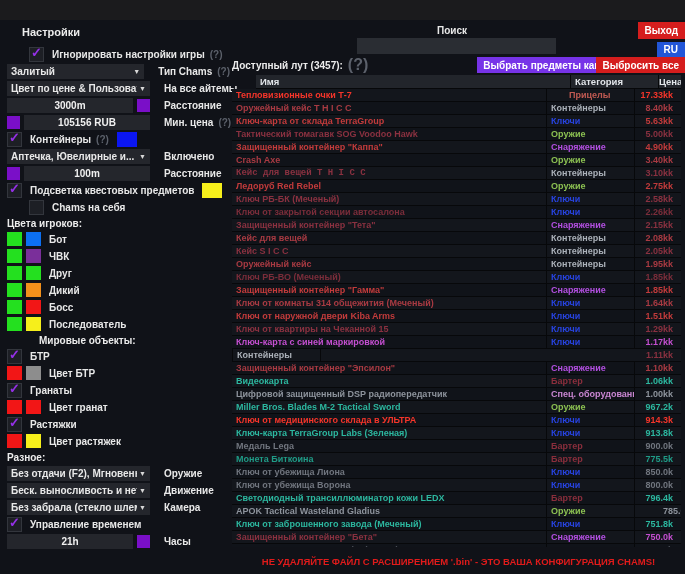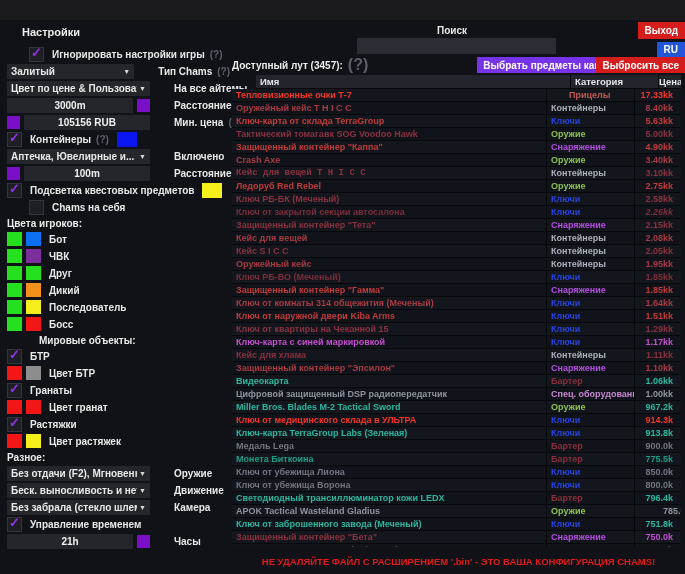--- a/index.html
+++ b/index.html
@@ -10,21 +10,21 @@
     -webkit-font-smoothing:antialiased;
   }
   .titlebar{position:absolute;left:0;top:0;width:685px;height:20px;background:#1b1b1d;}
 
   
   .left-panel{position:absolute;left:7px;top:24px;width:223px;}
   .lp-title{font-size:11px;font-weight:700;color:#ececec;margin:2px 0 9px 15px;}
   .lp-row{display:flex;align-items:center;height:14px;margin-bottom:3px;font-size:10px;font-weight:700;color:#e8e8e8;}
   .lp-row.indent{padding-left:22px;}
   .lp-ctrl{width:143px;display:flex;align-items:center;flex:none;}
-  .lp-side{margin-left:24px;white-space:nowrap;}
+  .lp-side{margin-left:14px;white-space:nowrap;}
   .lp-help{color:#5c616b;margin-left:5px;font-weight:700;}
   .cbox{width:13px;height:13px;background:#1d1f25;border:1px solid #33363d;flex:none;
         display:flex;align-items:center;justify-content:center;margin-right:8px;}
   .cbox .chk{color:#9430e6;font-size:13px;font-weight:700;line-height:10px;margin-top:-2px;}
   .dropdown{background:#24262c;height:15px;width:143px;display:flex;align-items:center;
         padding:0 4px;box-sizing:border-box;}
   .dropdown .dd-val{flex:1;overflow:hidden;white-space:nowrap;font-size:10px;}
   .dropdown .dd-arrow{color:#d8d8d8;font-size:7px;margin-left:2px;}
   .tinput{background:#24262c;height:15px;flex:1;display:flex;align-items:center;justify-content:center;
         font-size:10px;font-weight:700;color:#f0f0f0;}
@@ -163,27 +163,27 @@
         <div class="pair-sw" style="background: rgb(36, 224, 31);"></div>
         <div class="pair-label">Друг</div>
       </div>
       <div class="lp-row">
         <div class="pair-sw" style="background: rgb(36, 224, 31);"></div>
         <div class="pair-sw" style="background: rgb(242, 144, 27);"></div>
         <div class="pair-label">Дикий</div>
       </div>
       <div class="lp-row">
         <div class="pair-sw" style="background: rgb(36, 224, 31);"></div>
+        <div class="pair-sw" style="background: rgb(242, 22, 22);"></div>
+        <div class="pair-label">Босс</div>
+      </div>
+      <div class="lp-row">
+        <div class="pair-sw" style="background: rgb(36, 224, 31);"></div>
         <div class="pair-sw" style="background: rgb(246, 239, 27);"></div>
         <div class="pair-label">Последователь</div>
-      </div>
-      <div class="lp-row">
-        <div class="pair-sw" style="background: rgb(36, 224, 31);"></div>
-        <div class="pair-sw" style="background: rgb(242, 22, 22);"></div>
-        <div class="pair-label">Босс</div>
       </div>
       <div class="lp-row" style="height: 12px; padding-left: 32px;">
         <div class="section-label">Мировые объекты:</div>
       </div>
       <div class="lp-row">
         <div class="cbox">
           <div class="chk">✓</div>
         </div>
         <div style="white-space: nowrap;">БТР</div>
       </div>
@@ -315,21 +315,21 @@
           <div class="c-price" style="color: rgb(194, 59, 59);">2.75kk</div>
         </div>
         <div class="t-row">
           <div class="c-name" style="color: rgb(138, 49, 64);">Ключ РБ-БК (Меченый)</div>
           <div class="c-cat" style="color: rgb(39, 67, 224);">Ключи</div>
           <div class="c-price" style="color: rgb(138, 49, 64);">2.58kk</div>
         </div>
         <div class="t-row">
           <div class="c-name" style="color: rgb(123, 45, 58);">Ключ от закрытой секции автосалона</div>
           <div class="c-cat" style="color: rgb(39, 67, 224);">Ключи</div>
-          <div class="c-price" style="color: rgb(123, 45, 58); font-style: italic;">2.26kk</div>
+          <div class="c-price" style="color: rgb(123, 45, 58);">2.26kk</div>
         </div>
         <div class="t-row">
           <div class="c-name" style="color: rgb(138, 49, 64);">Защищенный контейнер "Тета"</div>
           <div class="c-cat" style="color: rgb(178, 79, 224);">Снаряжение</div>
           <div class="c-price" style="color: rgb(138, 49, 64);">2.15kk</div>
         </div>
         <div class="t-row">
           <div class="c-name" style="color: rgb(168, 58, 66);">Кейс для вещей</div>
           <div class="c-cat" style="color: rgb(170, 176, 184);">Контейнеры</div>
           <div class="c-price" style="color: rgb(168, 58, 66);">2.08kk</div>
@@ -368,21 +368,20 @@
           <div class="c-name" style="color: rgb(138, 49, 64);">Ключ от квартиры на Чеканной 15</div>
           <div class="c-cat" style="color: rgb(39, 67, 224);">Ключи</div>
           <div class="c-price" style="color: rgb(138, 49, 64);">1.29kk</div>
         </div>
         <div class="t-row">
           <div class="c-name" style="color: rgb(196, 79, 208);">Ключ-карта с синей маркировкой</div>
           <div class="c-cat" style="color: rgb(39, 67, 224);">Ключи</div>
           <div class="c-price" style="color: rgb(196, 79, 208);">1.17kk</div>
         </div>
         <div class="t-row">
-          <div class="c-name" style="color: rgb(138, 49, 64);">Кейс для хлама</div>
           <div class="c-cat" style="color: rgb(170, 176, 184);">Контейнеры</div>
           <div class="c-price" style="color: rgb(138, 49, 64);">1.11kk</div>
         </div>
         <div class="t-row">
           <div class="c-name" style="color: rgb(168, 58, 66);">Защищенный контейнер "Эпсилон"</div>
           <div class="c-cat" style="color: rgb(178, 79, 224);">Снаряжение</div>
           <div class="c-price" style="color: rgb(168, 58, 66);">1.10kk</div>
         </div>
         <div class="t-row">
           <div class="c-name" style="color: rgb(44, 183, 159);">Видеокарта</div>

